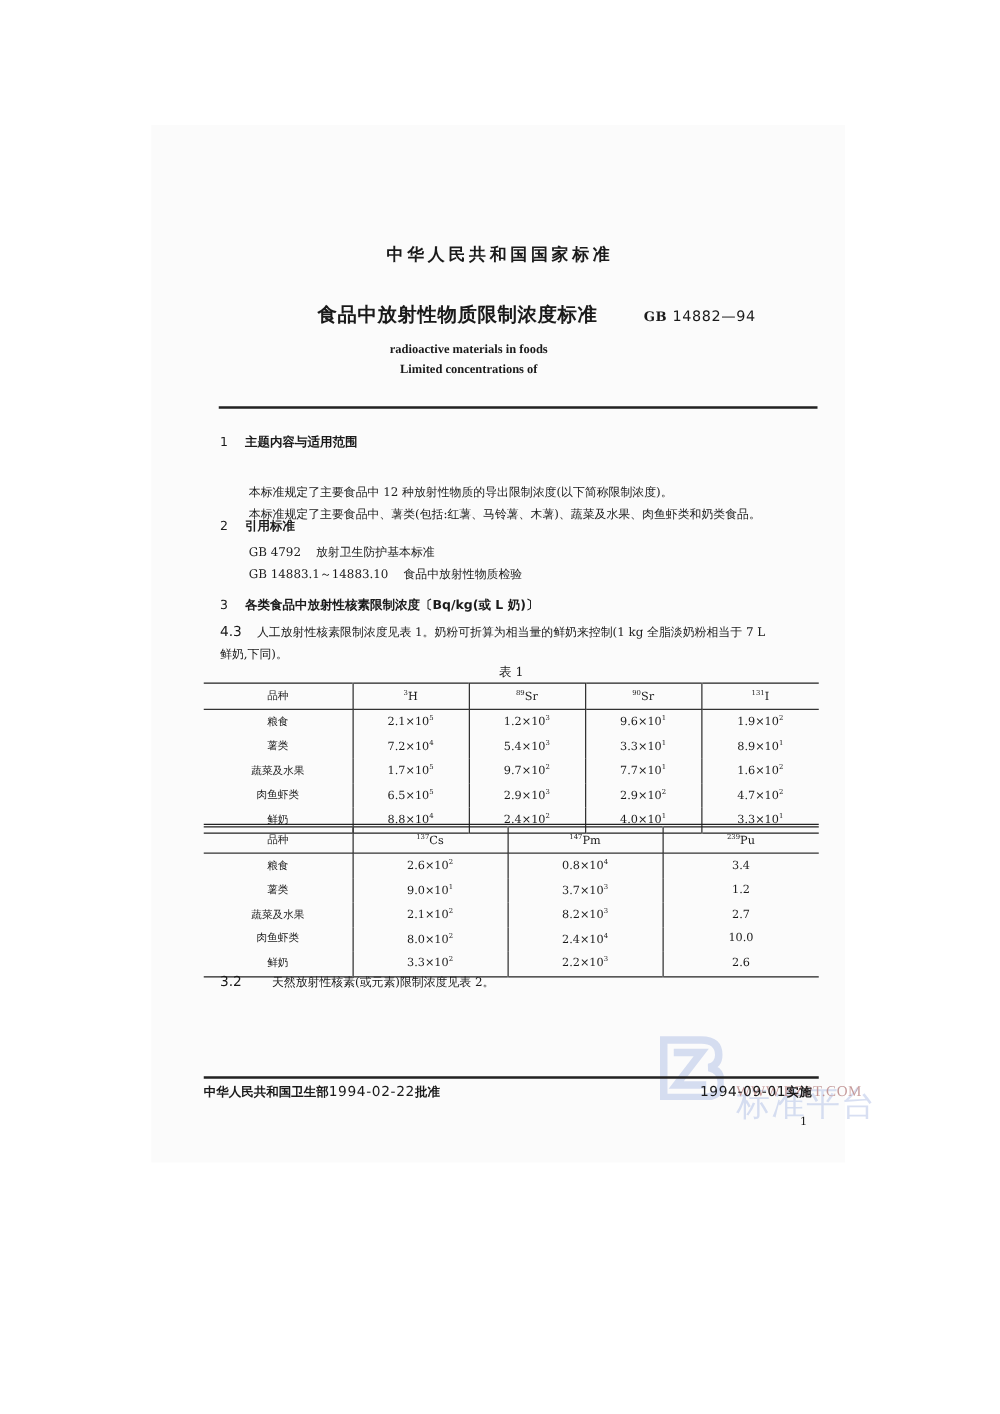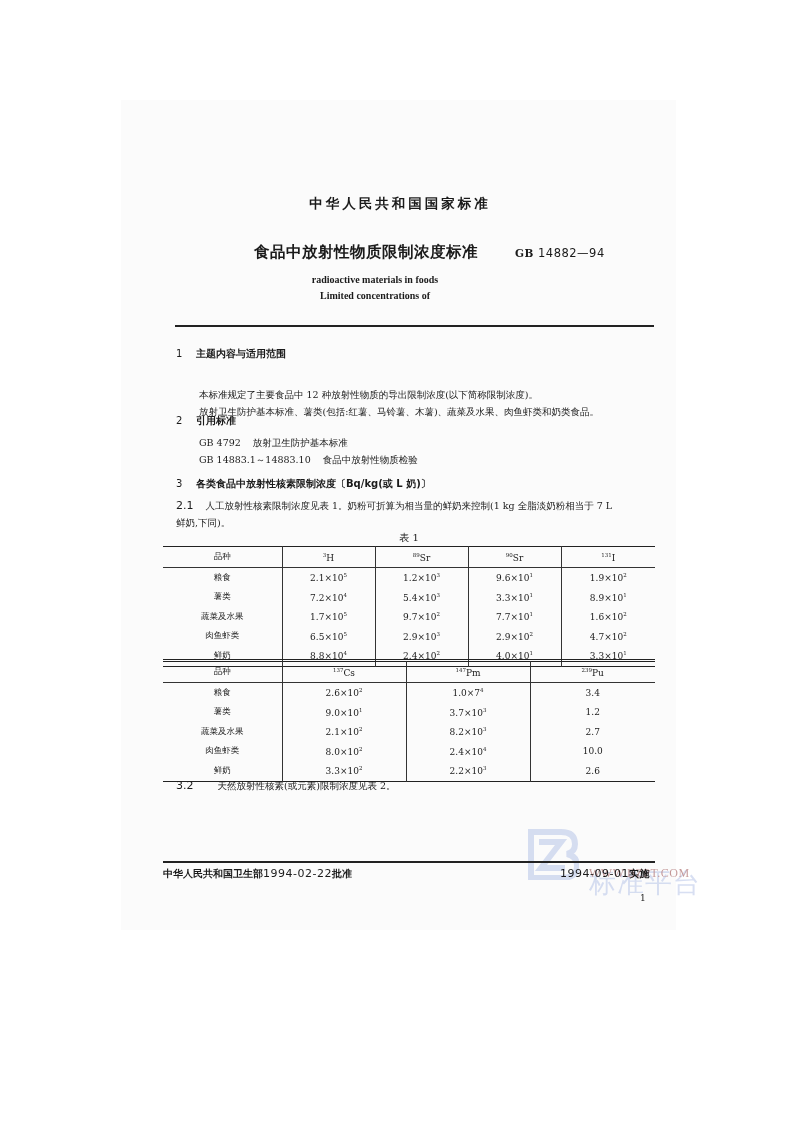--- a/index.html
+++ b/index.html
@@ -88,36 +88,36 @@
   <div>Limited concentrations of</div>
 </div>
 
 <div class="abs rule" style="left:175px; top:325px; width:479px;"></div>
 
 <div class="abs heading" style="left:176px; top:347px;">
   <span class="num">1</span><span>主题内容与适用范围</span>
 </div>
 <div class="abs para" style="left:199px; top:386px;">
   <div>本标准规定了主要食品中 12 种放射性物质的导出限制浓度(以下简称限制浓度)。</div>
-  <div>放射卫生防护基本标准、薯类(包括:红薯、马铃薯、木薯)、蔬菜及水果、肉鱼虾类和奶类食品。</div>
+  <div>本标准规定了主要食品中、薯类(包括:红薯、马铃薯、木薯)、蔬菜及水果、肉鱼虾类和奶类食品。</div>
 </div>
 
 <div class="abs heading" style="left:176px; top:414px;">
   <span class="num">2</span><span>引用标准</span>
 </div>
 <div class="abs para ref" style="left:199px; top:434px;">
   <div><span class="code">GB 4792</span><span>放射卫生防护基本标准</span></div>
   <div><span class="code">GB 14883.1～14883.10</span><span>食品中放射性物质检验</span></div>
 </div>
 
 <div class="abs heading" style="left:176px; top:477px;">
   <span class="num">3</span><span>各类食品中放射性核素限制浓度〔Bq/kg(或 L 奶)〕</span>
 </div>
 <div class="abs para" style="left:176px; top:497px; width:480px;">
-  <div><span class="heading" style="font-weight:normal; font-size:11px; margin-right:12px;">2.1</span><span>人工放射性核素限制浓度见表 1。奶粉可折算为相当量的鲜奶来控制(1 kg 全脂淡奶粉相当于 7 L</span></div>
+  <div><span class="heading" style="font-weight:normal; font-size:11px; margin-right:12px;">4.3</span><span>人工放射性核素限制浓度见表 1。奶粉可折算为相当量的鲜奶来控制(1 kg 全脂淡奶粉相当于 7 L</span></div>
   <div>鲜奶,下同)。</div>
 </div>
 
 <div class="abs caption" style="left:0; top:531px; width:818px;">表 1</div>
 
 <table class="t1 top">
   <colgroup>
       <col style="width:119px">
       <col style="width:93px">
       <col style="width:93px">
@@ -180,21 +180,21 @@
   <tbody>
       <tr class="hdr">
     <td class="cat">品种</td>
     <td><sup>137</sup><span>Cs</span></td>
     <td><sup>147</sup><span>Pm</span></td>
     <td><sup>239</sup><span>Pu</span></td>
   </tr>
   <tr>
     <td class="cat">粮食</td>
     <td><span>2.6×10</span><sup>2</sup></td>
-    <td><span>1.0×7</span><sup>4</sup></td>
+    <td><span>0.8×10</span><sup>4</sup></td>
     <td><span>3.4</span></td>
   </tr>
   <tr>
     <td class="cat">薯类</td>
     <td><span>9.0×10</span><sup>1</sup></td>
     <td><span>3.7×10</span><sup>3</sup></td>
     <td><span>1.2</span></td>
   </tr>
   <tr>
     <td class="cat">蔬菜及水果</td>

